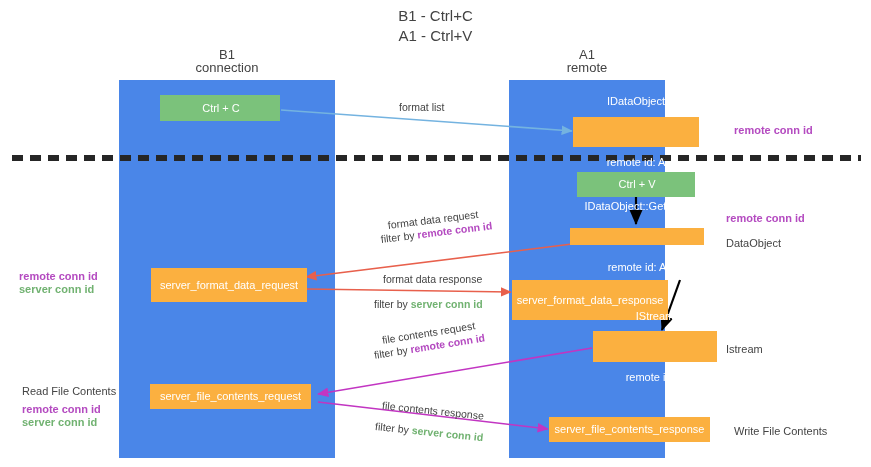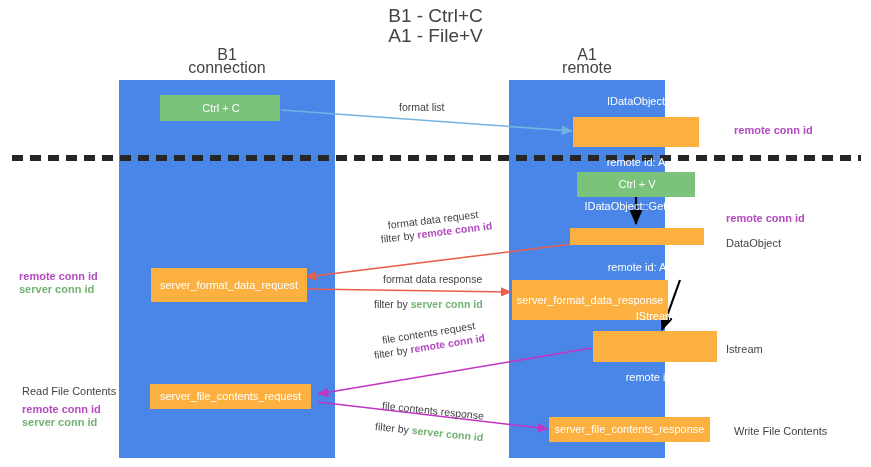--- a/index.html
+++ b/index.html
@@ -22,35 +22,35 @@
   .lane {
     position: absolute;
     background: #4a86e8;
   }
   .lane-b1 { left: 119px; top: 80px; width: 216px; height: 378px; }
   .lane-a1 { left: 509px; top: 80px; width: 156px; height: 378px; }
 
   .lane-title {
     position: absolute;
     text-align: center;
-    font-size: 16px;
+    font-size: 13px;
     line-height: 13px;
     color: #434343;
   }
   .lane-title .l1 { display: block; }
   .lane-title .l2 { display: block; }
 
   
   .main-title {
     position: absolute;
     left: 0;
     top: 6px;
     width: 871px;
     text-align: center;
-    font-size: 19px;
+    font-size: 15px;
     line-height: 20px;
     color: #434343;
   }
   .main-title span { display: block; }
 
   
   .node {
     position: absolute;
     box-sizing: border-box;
     display: flex;
@@ -97,21 +97,21 @@
     pointer-events: none;
   }
 </style>
 </head>
 <body>
 
 <div id="canvas">
 
   <div class="main-title">
     <span>B1 - Ctrl+C</span>
-    <span>A1 - File+V</span>
+    <span>A1 - Ctrl+V</span>
   </div>
 
   <div class="lane-title" style="left:127px; top:48px; width:200px;">
     <span class="l1">B1</span>
     <span class="l2">connection</span>
   </div>
   <div class="lane-title" style="left:487px; top:48px; width:200px;">
     <span class="l1">A1</span>
     <span class="l2">remote</span>
   </div>

